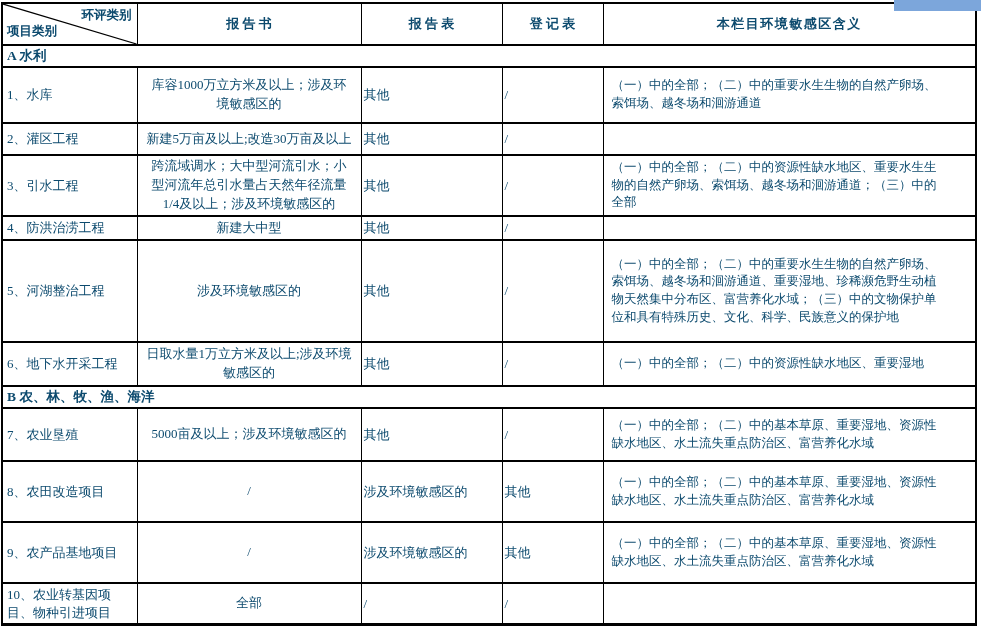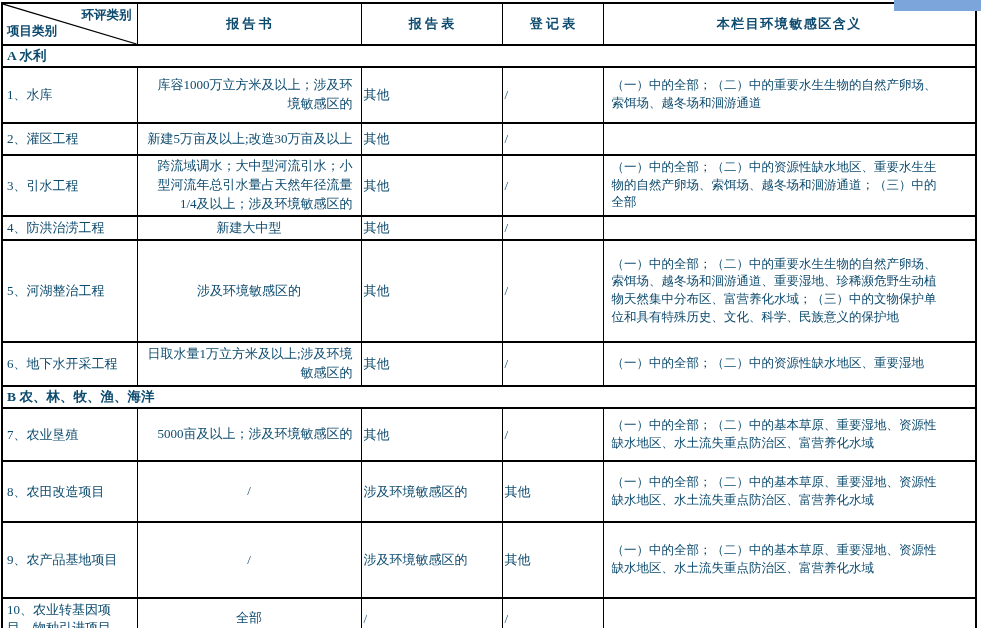--- a/index.html
+++ b/index.html
@@ -57,21 +57,21 @@
   }
   .grid tbody td { border-top-width: 2px; border-bottom-width: 2px; }
   td.cat {
     font-size: 13px;
     text-align: left;
     padding: 2px 3px 2px 4px;
     line-height: 1.35;
   }
   td.book {
     font-size: 13px;
-    text-align: right;
+    text-align: center;
     padding: 1px 8px;
     line-height: 1.45;
   }
   td.centered { text-align: center; padding: 1px 2px; }
   td.small-center { font-size: 13px; padding: 1px 2px; }
   td.meaning {
     font-size: 12.5px;
     text-align: left;
     padding: 2px 36px 2px 8px;
     line-height: 1.42;
@@ -162,21 +162,21 @@
           <td class="small-center">/</td>
           <td class="meaning">（一）中的全部；（二）中的基本草原、重要湿地、资源性缺水地区、水土流失重点防治区、富营养化水域</td>
         </tr>
         <tr style="height: 61px;">
           <td class="cat">8、农田改造项目</td>
           <td class="book centered">/</td>
           <td class="small-center">涉及环境敏感区的</td>
           <td class="small-center">其他</td>
           <td class="meaning">（一）中的全部；（二）中的基本草原、重要湿地、资源性缺水地区、水土流失重点防治区、富营养化水域</td>
         </tr>
-        <tr style="height: 76px;">
+        <tr style="height: 61px;">
           <td class="cat">9、农产品基地项目</td>
           <td class="book centered">/</td>
           <td class="small-center">涉及环境敏感区的</td>
           <td class="small-center">其他</td>
           <td class="meaning">（一）中的全部；（二）中的基本草原、重要湿地、资源性缺水地区、水土流失重点防治区、富营养化水域</td>
         </tr>
         <tr style="height: 38px; margin-top: 40px;">
           <td class="cat">10、农业转基因项目、物种引进项目</td>
           <td class="book centered">全部</td>
           <td class="small-center">/</td>

